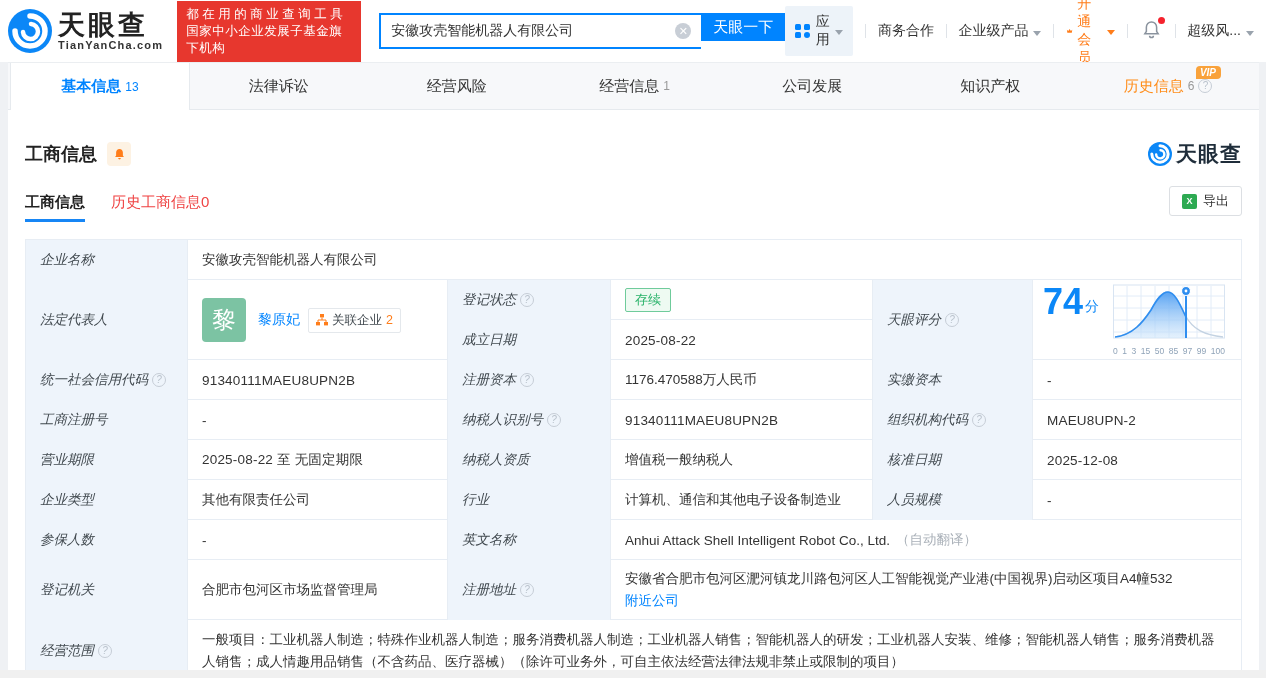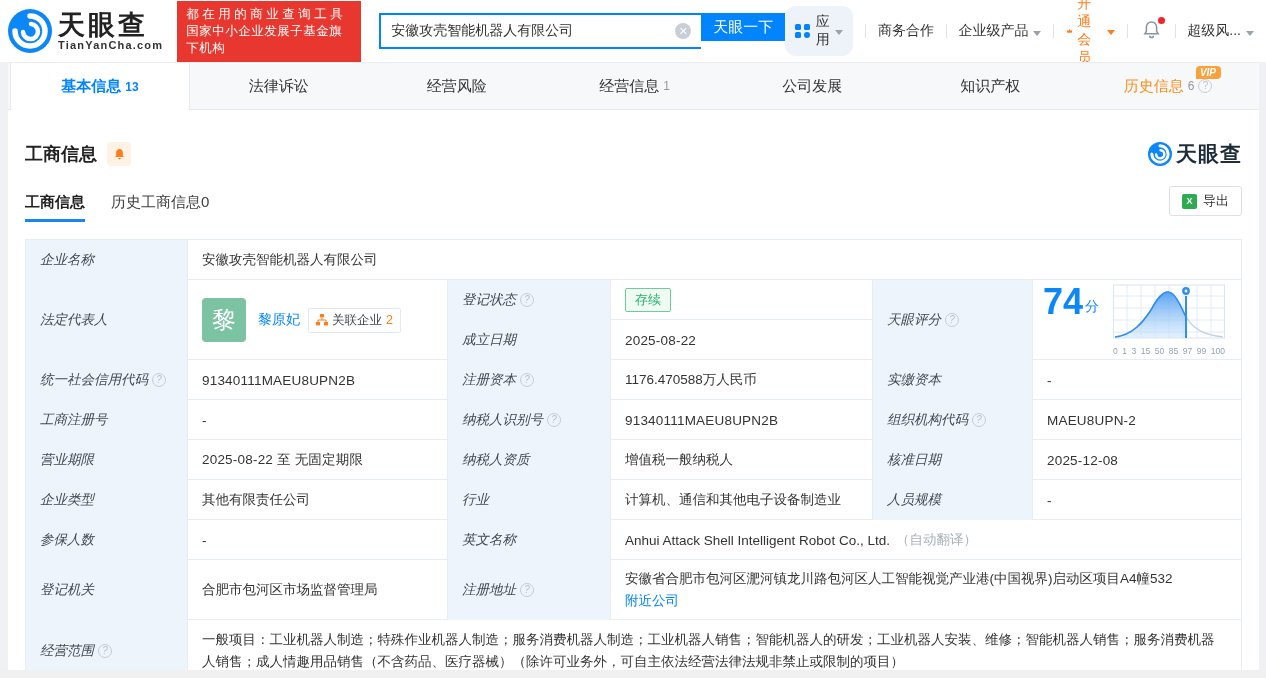--- a/index.html
+++ b/index.html
@@ -22,61 +22,61 @@
   .search-tab { padding:4px 14px 3px; color:#333; cursor:pointer; }
   .search-tab.active { background:#0084ff; color:#fff; border-radius:2px 2px 0 0; }
   .search-row { display:flex; }
   .search-input-wrap { position:relative; width:322px; }
   .search-input { width:322px; height:36px; border:2px solid #0084ff; border-right:none; padding:0 34px 0 10px; font-size:14px; color:#333; outline:none; font-family:inherit; }
   .clear-icon { position:absolute; right:10px; top:10px; width:16px; height:16px; border-radius:50%; background:#c8ced6; color:#fff; font-size:11px; line-height:16px; text-align:center; cursor:pointer; }
   .search-btn { width:84px; height:28px; background:#0084ff; color:#fff; border:none; font-size:15px; cursor:pointer; font-family:inherit; }
 
   .top-menu { margin-left:auto; display:flex; align-items:center; font-size:14px; color:#333; }
   .menu-sep { width:1px; height:14px; background:#dfe3e8; margin:0 12px; }
-  .apps-pill { display:flex; align-items:center; background:#edf3f9; border-radius:11px; padding:7px 10px; cursor:pointer; }
+  .apps-pill { display:flex; align-items:center; background:#edf3f9; border-radius:2px; padding:7px 10px; cursor:pointer; }
   .grid-icon { width:15px; height:15px; margin-right:6px; display:grid; grid-template-columns:6px 6px; grid-template-rows:6px 6px; gap:2.5px; }
   .grid-icon i { background:#0084ff; border-radius:1.5px; }
   .grid-icon i:last-child { border-radius:50%; }
   .caret { display:inline-block; width:0; height:0; border-left:4px solid transparent; border-right:4px solid transparent; border-top:5px solid #9aa3ad; margin-left:5px; position:relative; top:1px; }
   .menu-item { cursor:pointer; white-space:nowrap; }
   .vip-link { color:#ff7d1a; display:flex; align-items:center; cursor:pointer; }
   .vip-link .caret { border-top-color:#ff7d1a; }
   .crown { width:16px; height:16px; margin-right:4px; }
   .bell-wrap { position:relative; cursor:pointer; margin:0 2px; }
   .bell-dot { position:absolute; top:-3px; right:-4px; width:7px; height:7px; background:#f5222d; border-radius:50%; }
 
   
   .page { margin:0 7px 0 8px; background:#fff; height:608px; position:relative; }
   .bottom-scrollbar { position:absolute; left:0; bottom:0; width:1266px; height:8px; background:#f0f0f0; }
 
   
   .co-nav { display:flex; height:48px; background:#f7f8fa; border-top:1px solid #ebeef1; border-bottom:1px solid #e6eaee; padding:0 2px; }
   .co-tab { flex:1; display:flex; align-items:center; justify-content:center; font-size:15px; color:#333; cursor:pointer; position:relative; }
   .co-tab .cnt { font-size:12px; color:#999; margin-left:4px; }
   .co-tab.active { background:#fff; color:#0084ff; font-weight:bold; border-left:1px solid #e6eaee; border-right:1px solid #e6eaee; margin-bottom:-1px; }
-  .co-tab.active .cnt { color:#0084ff; font-weight:bold; }
+  .co-tab.active .cnt { color:#0084ff; font-weight:normal; }
   .co-tab.history { color:#ff8d1a; }
   .co-tab.history .cnt { color:#999; }
   .vip-badge { position:absolute; top:3px; right:36px; background:#f9a23b; color:#fff; font-size:10px; font-weight:bold; font-style:italic; padding:1px 5px 1px 4px; border-radius:4px 4px 4px 0; }
   .q-circle { display:inline-block; width:14px; height:14px; border:1px solid #c6cdd6; color:#b9c2cc; border-radius:50%; font-size:10px; line-height:12px; text-align:center; margin-left:4px; }
 
   
   .content { padding:0 17px; }
   .sec-head { display:flex; align-items:center; padding-top:30px; }
   .sec-title { font-size:18px; font-weight:bold; color:#222; }
   .notice-box { width:24px; height:24px; background:#fdf2e3; border-radius:4px; margin-left:10px; display:flex; align-items:center; justify-content:center; cursor:pointer; }
   .watermark { margin-left:auto; display:flex; align-items:center; }
   .wm-swirl { width:24px; height:24px; margin-right:4px; }
   .wm-text { font-size:21px; font-weight:bold; color:#1f2d3a; letter-spacing:1px; }
 
   .subtab-row { display:flex; align-items:flex-end; margin-top:18px; border-bottom:1px solid #fff; }
   .subtab { font-size:15px; padding-bottom:10px; cursor:pointer; position:relative; }
   .subtab.active { color:#222; font-weight:bold; }
   .subtab.active::after { content:""; position:absolute; left:0; right:0; bottom:0; height:3px; background:#1786f5; }
-  .subtab.inactive { color:#404040; margin-left:26px;text-align:right; }
+  .subtab.inactive { color:#ef4444; margin-left:26px;text-align:right; }
   .head-btns { margin-left:auto; display:flex; align-items:center; padding-bottom:6px; }
   .snap-btn { display:flex; align-items:center; border:1px solid #7fb8ef; border-radius:16px 4px 4px 16px; background:#fff; color:#0084ff; font-size:13px; padding:2px 12px 2px 2px; cursor:pointer; }
   .stamp-circ { width:24px; height:24px; border-radius:50%; background:#0084ff; display:flex; align-items:center; justify-content:center; margin-right:7px; }
   .snap-caret { width:0; height:0; border-top:4px solid transparent; border-bottom:4px solid transparent; border-left:5px solid #0084ff; margin-left:5px; }
   .export-btn { display:flex; align-items:center; border:1px solid #dcdfe3; border-radius:3px; background:#fff; color:#333; font-size:13px; padding:5px 12px; margin-left:12px; cursor:pointer; }
   .xls-icon { width:15px; height:15px; background:#2daa52; border-radius:2px; color:#fff; font-size:9px; font-weight:bold; line-height:15px; text-align:center; margin-right:6px; }
 
   
   .tbl { border:1px solid #e7edf4; margin-top:16px; font-size:13.5px; }
   .trow { display:flex; border-bottom:1px solid #e7edf4; }

